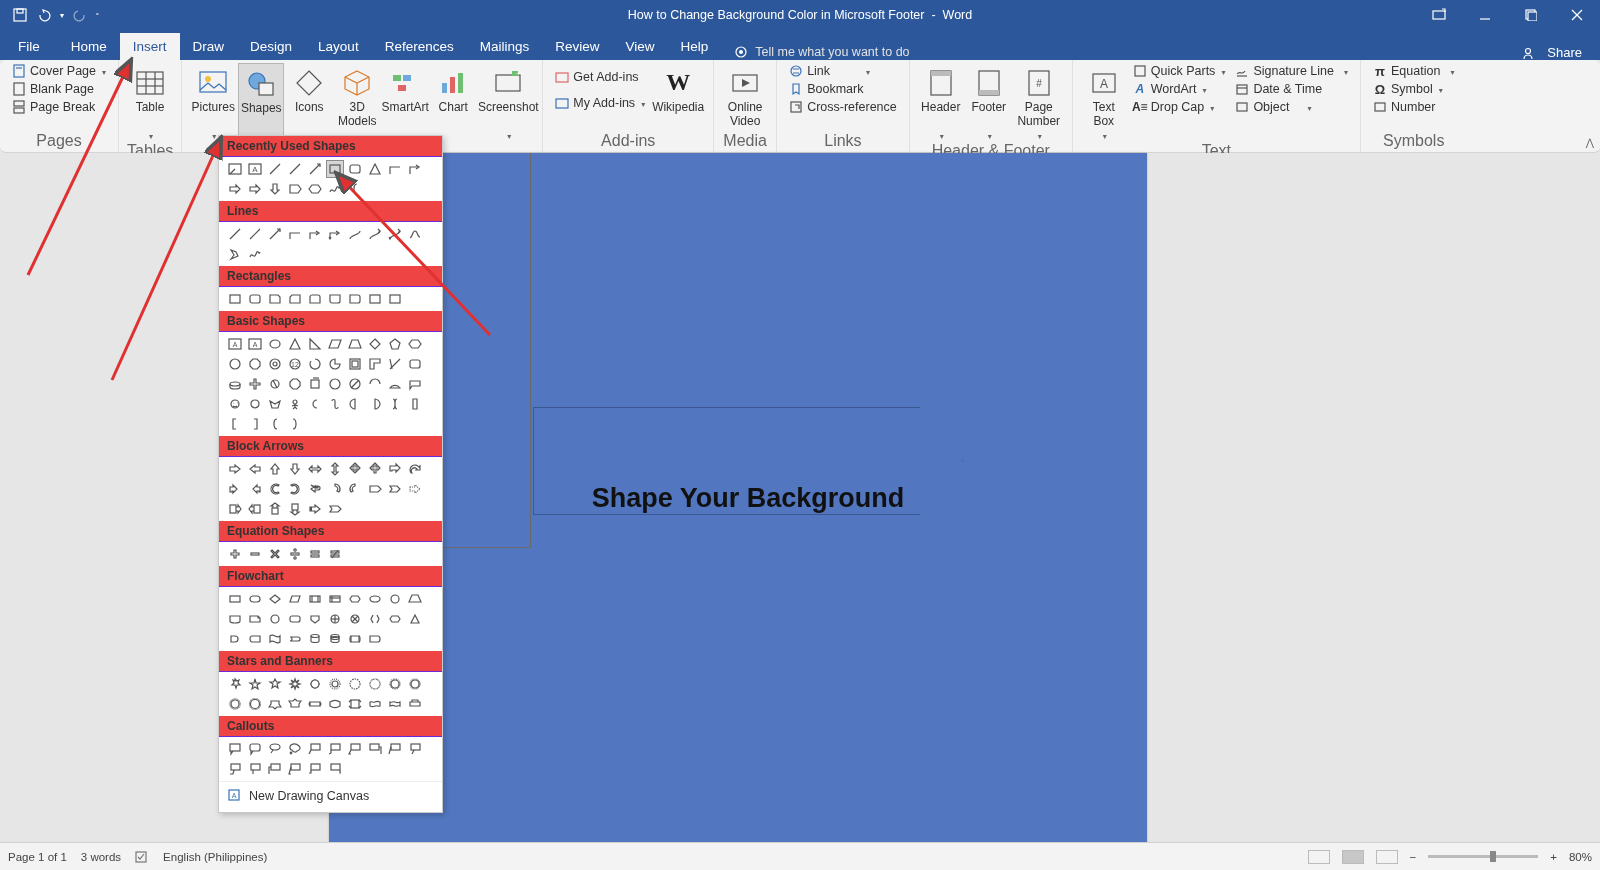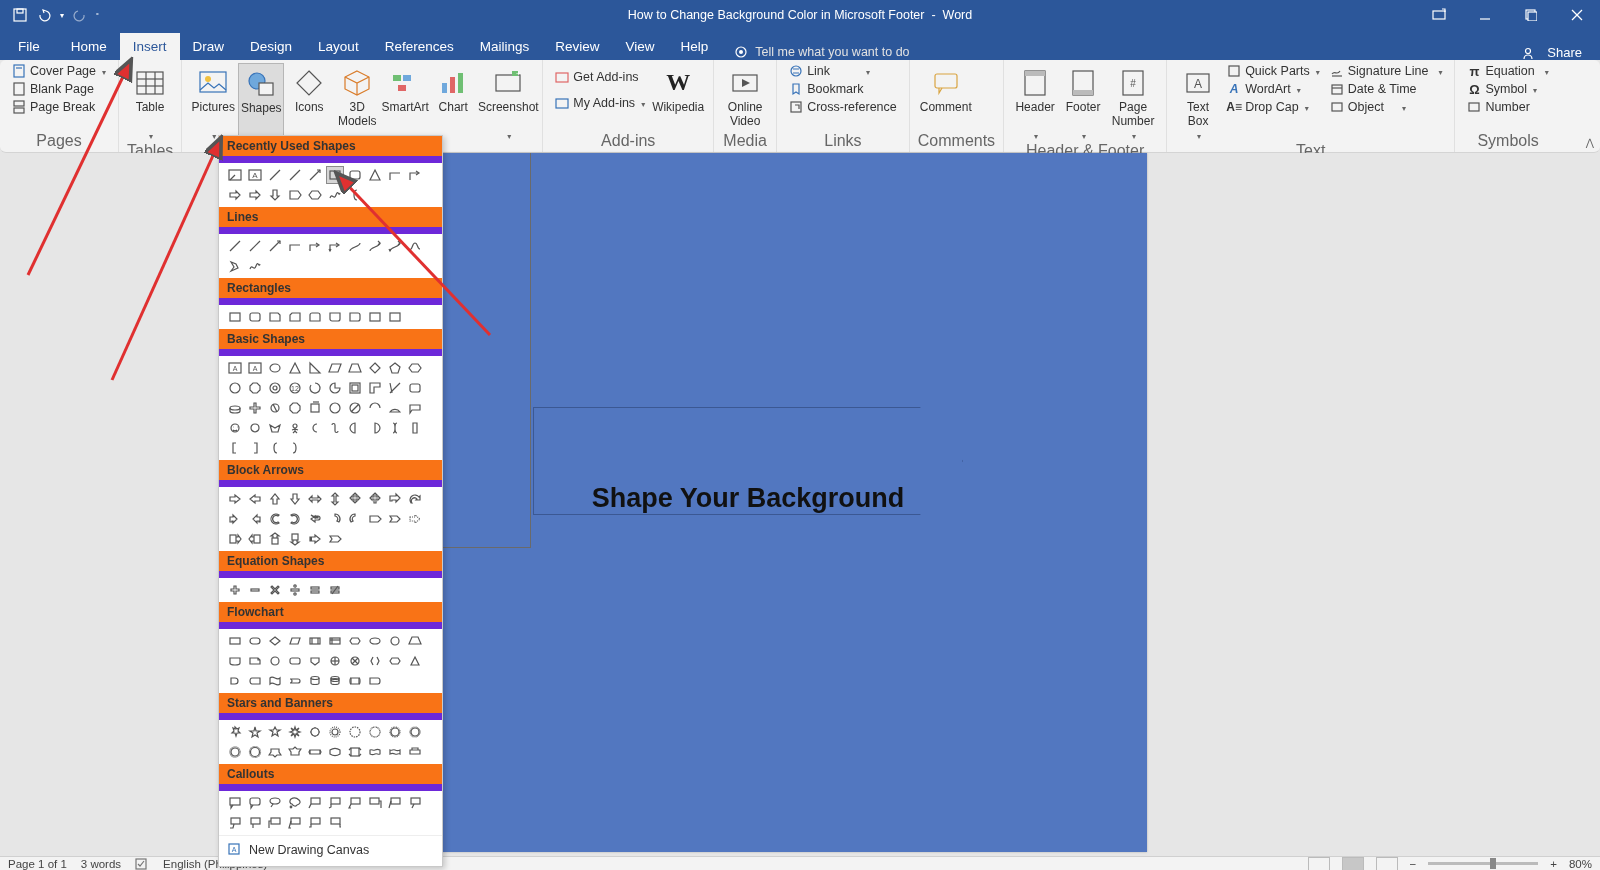--- a/index.html
+++ b/index.html
@@ -29,37 +29,37 @@
 .vlist { display: flex; flex-direction: column; gap: 2px; }
 .vlist .item { display: flex; align-items: center; gap: 4px; padding: 1px 4px; font-size: 12.5px; white-space: nowrap; }
 .bigbtn { display: flex; flex-direction: column; align-items: center; justify-content: flex-start; width: 46px; padding-top: 4px; font-size: 12px; text-align: center; line-height: 1.15; }
 .bigbtn .bigicon { width: 32px; height: 32px; margin-bottom: 2px; display: flex; align-items: center; justify-content: center; }
 .bigbtn.active { background: #dcdcdc; border: 1px solid #b6b6b6; }
 .caret::after { content: "▾"; font-size: 8px; margin-left: 2px; color: #666; }
 .collapse { position: absolute; right: 6px; bottom: 4px; font-size: 10px; color: #666; }
 
 
 .shapes-dd { position: absolute; left: 218px; top: 135px; width: 225px; background: #fff; border: 1px solid #c9c9c9; box-shadow: 2px 2px 6px rgba(0,0,0,0.2); z-index: 100; }
-.dd-header { background: #f97316; font-size: 12px; font-weight: 600; color: #333; padding: 3px 8px; border-bottom: 7px solid #6d28d9; }
+.dd-header { background: #ef4444; font-size: 12px; font-weight: 600; color: #333; padding: 3px 8px; border-bottom: 1px solid #6d28d9; }
 .dd-grid { display: flex; flex-wrap: wrap; padding: 2px 6px; }
 .dd-grid .shp { width: 18px; height: 18px; margin: 1px; display: flex; align-items: center; justify-content: center; border: 1px solid transparent; }
 .dd-grid .shp.sel { border-color: #8b8b8b; background: #d6d6d6; }
 .dd-grid .shp svg, .shp svg { width: 14px; height: 14px; }
 .dd-footer { display: flex; align-items: center; gap: 6px; padding: 6px 8px 8px 8px; font-size: 12.5px; border-top: 1px solid #eee;}
 .dd-footer .shp { width:16px; height:16px;}
 
 
 .canvas { position: absolute; left: 0; top: 153px; right: 0; bottom: 18px; background: #e6e6e6; }
 .page-bg { position: absolute; left: 329px; top: 0; width: 818px; height: 100%; background: #5277c0; box-shadow: 0 0 2px rgba(0,0,0,0.25); }
 .doc-shape { position: absolute; left: 533px; top: 254px; width: 430px; height: 108px; border: 1px solid #3b5893; display: flex; align-items: flex-end; justify-content: center; background: transparent; clip-path: polygon(0 0, 90% 0, 100% 50%, 90% 100%, 0 100%); }
 .doc-shape-text { font-size: 27px; font-weight: 600; color: #111; }
 .rect-outline { position: absolute; left: 219px; top: 0; width: 312px; height: 395px; border: 1px solid #6a6a6a; border-top: none; border-left:none; background: transparent; }
 
 
-.statusbar { position: absolute; left: 0; right: 0; bottom: 0; height: 14px; background: #f3f3f3; border-top: 1px solid #d0d0d0; display: flex; align-items: center; font-size: 11.5px; color: #444; padding: 0 8px; }
+.statusbar { position: absolute; left: 0; right: 0; bottom: 0; height: 28px; background: #f3f3f3; border-top: 1px solid #d0d0d0; display: flex; align-items: center; font-size: 11.5px; color: #444; padding: 0 8px; }
 .statusbar .seg { margin-right: 14px; display:flex; align-items:center; gap:4px;}
 .statusbar .right { margin-left: auto; display: flex; align-items: center; gap: 12px; }
 .viewbtn { width: 22px; height: 14px; border: 1px solid #bbb; display:inline-block; }
 .viewbtn.active { background: #c7c7c7; }
 .zoom-track { width: 110px; height: 3px; background: #bbb; position: relative; }
 .zoom-thumb { position: absolute; top: -4px; left: 62px; width: 6px; height: 11px; background: #888; }
 
 
 .arrow-overlay { position: absolute; top:0; left:0; pointer-events: none; z-index: 200; }
 .smicon { width:14px; height:14px; display:inline-flex; align-items:center; justify-content:center;}
@@ -360,34 +360,20 @@
                 <path d="M6 5h4v4"></path>
               </svg>
             </span>
             <span>Cross-reference</span>
           </div>
       </div>
     </div>
     <div class="group-label">Links</div>
   </div>
 
-  <div class="group">
-    <div class="group-body">
-      <div class="bigbtn" style="width:56px">
-          <div class="bigicon">
-            <svg viewBox="0 0 32 32">
-              <rect x="5" y="7" width="22" height="14" rx="2" stroke="#d9a441"></rect>
-              <path d="M12 21l-3 5v-5" stroke="#d9a441"></path>
-            </svg>
-          </div>
-          <span>Comment</span>
-        </div>
-    </div>
-    <div class="group-label">Comments</div>
-  </div>
 
   <div class="group">
     <div class="group-body">
       <div class="bigbtn">
           <div class="bigicon">
             <svg viewBox="0 0 32 32">
               <rect x="6" y="4" width="20" height="24"></rect>
               <rect x="6" y="4" width="20" height="5" fill="#bbb" stroke="none"></rect>
             </svg>
           </div>

